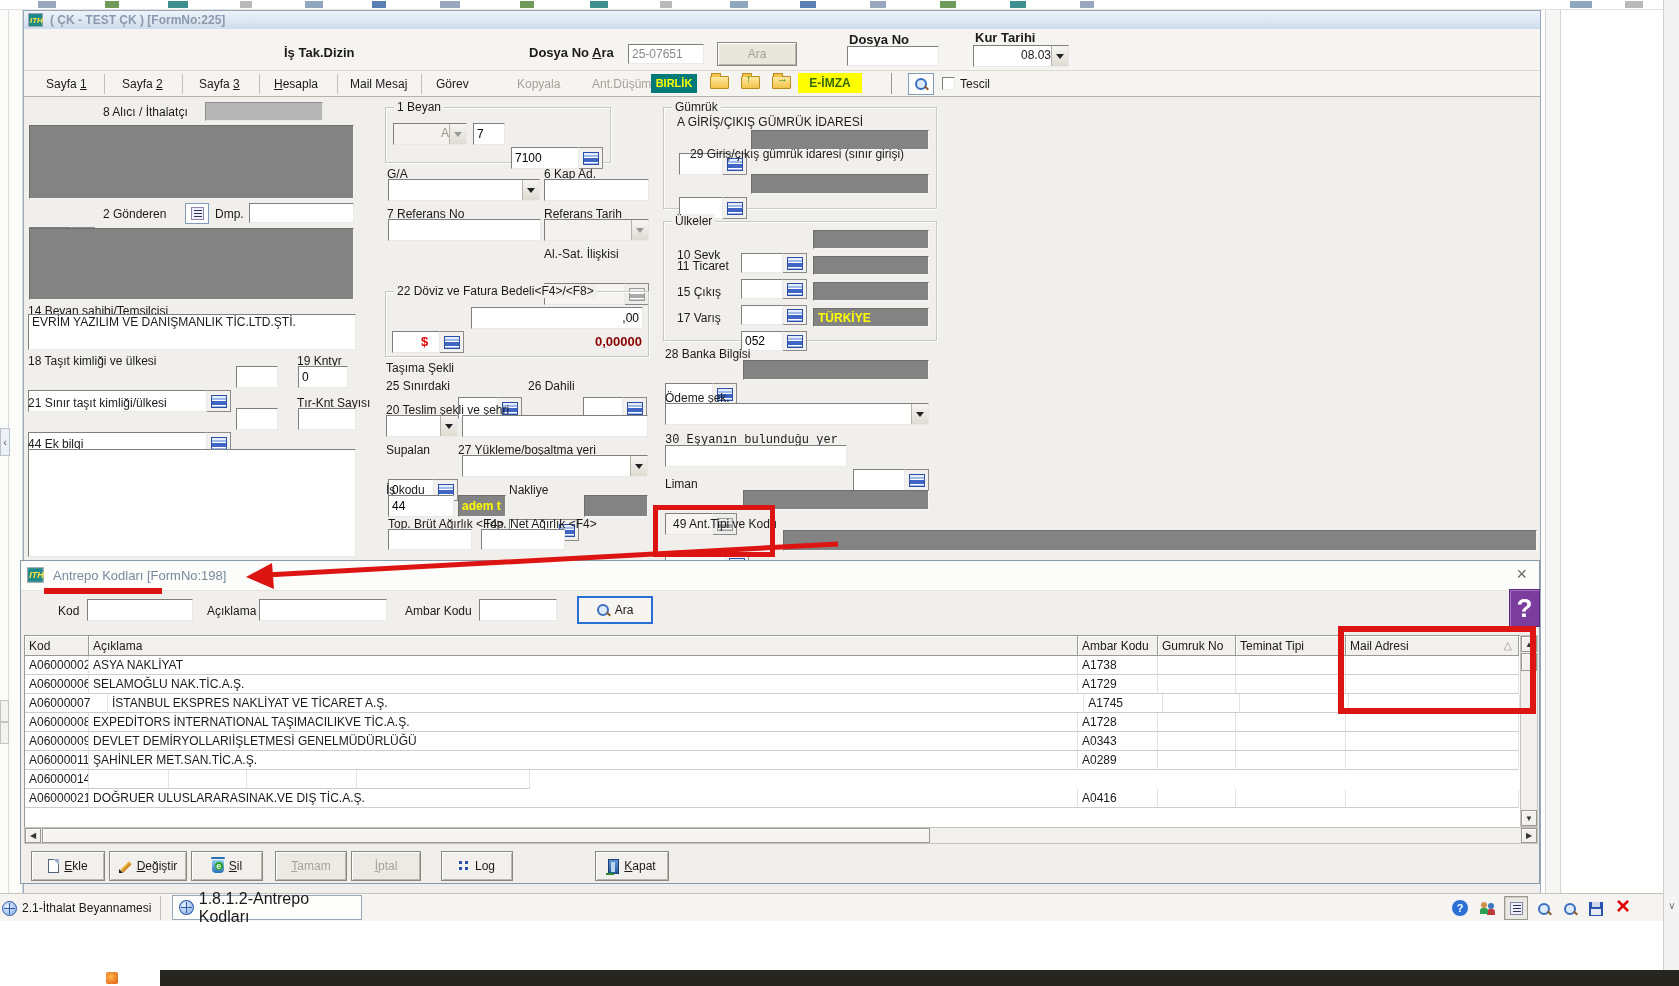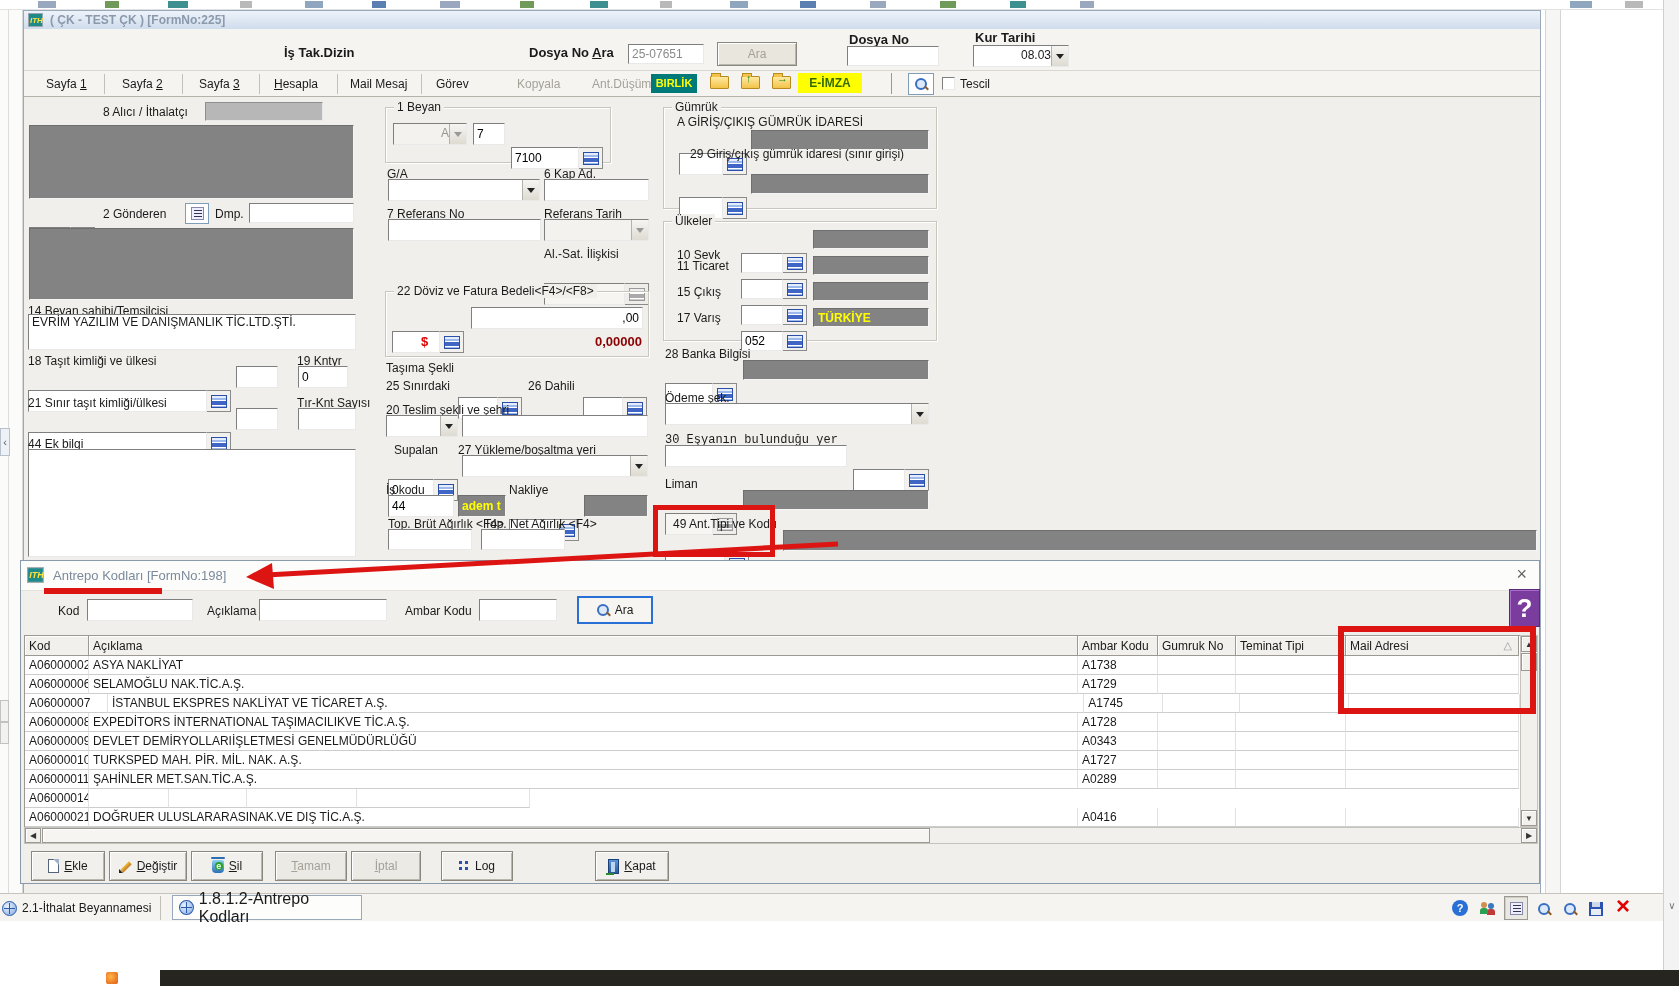--- a/index.html
+++ b/index.html
@@ -293,21 +293,21 @@
 
     <div class="lbl" style="left:362px;top:392px;">20 Teslim şekli ve şehri</div>
     <div class="combo" style="left:362px;top:404px;width:72px;">
       <span class="val"></span>
       <span class="cbtn">
           <i class="tri"></i>
         </span>
     </div>
     <input class="inp" style="left: 438px; top: 404px; width: 186px; height: 22px;">
 
-    <div class="lbl" style="left:370px;top:432px;">Supalan</div>
+    <div class="lbl" style="left:362px;top:432px;">Supalan</div>
     <div class="lbl" style="left:434px;top:432px;">27 Yükleme/boşaltma yeri</div>
     <div class="lkw" style="left:364px;top:444px;width:70px;">
       <input value="0" style="">
       <span class="lk">
           <i class="lkg"></i>
         </span>
     </div>
     <div class="combo" style="left:438px;top:444px;width:186px;">
       <span class="val"></span>
       <span class="cbtn">
@@ -501,28 +501,20 @@
           </div>
           <div class="tr">
             <div class="td" style="width: 64px;">A06000009</div>
             <div class="td" style="width: 989px;">DEVLET DEMİRYOLLARIİŞLETMESİ GENELMÜDÜRLÜĞÜ</div>
             <div class="td" style="width: 80px;">A0343</div>
             <div class="td" style="width: 78px;"></div>
             <div class="td" style="width: 110px;"></div>
             <div class="td" style="width: 173px;"></div>
           </div>
           <div class="tr">
-            <div class="td" style="width: 64px;">A06000010</div>
-            <div class="td" style="width: 989px;">TURKSPED MAH. PİR. MİL. NAK. A.Ş.</div>
-            <div class="td" style="width: 80px;">A1727</div>
-            <div class="td" style="width: 78px;"></div>
-            <div class="td" style="width: 110px;"></div>
-            <div class="td" style="width: 173px;"></div>
-          </div>
-          <div class="tr">
             <div class="td" style="width: 64px;">A06000011</div>
             <div class="td" style="width: 989px;">ŞAHİNLER MET.SAN.TİC.A.Ş.</div>
             <div class="td" style="width: 80px;">A0289</div>
             <div class="td" style="width: 78px;"></div>
             <div class="td" style="width: 110px;"></div>
             <div class="td" style="width: 173px;"></div>
           </div>
           <div class="tr">
             <div class="td" style="width: 64px;">A06000014</div>
             <div class="td" style="width: 80px;"></div>

